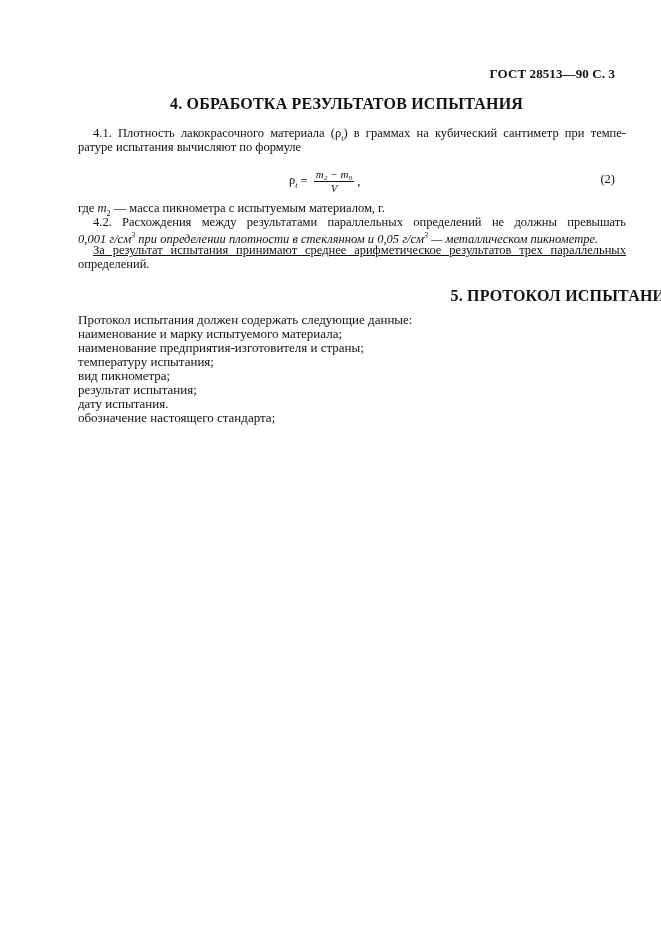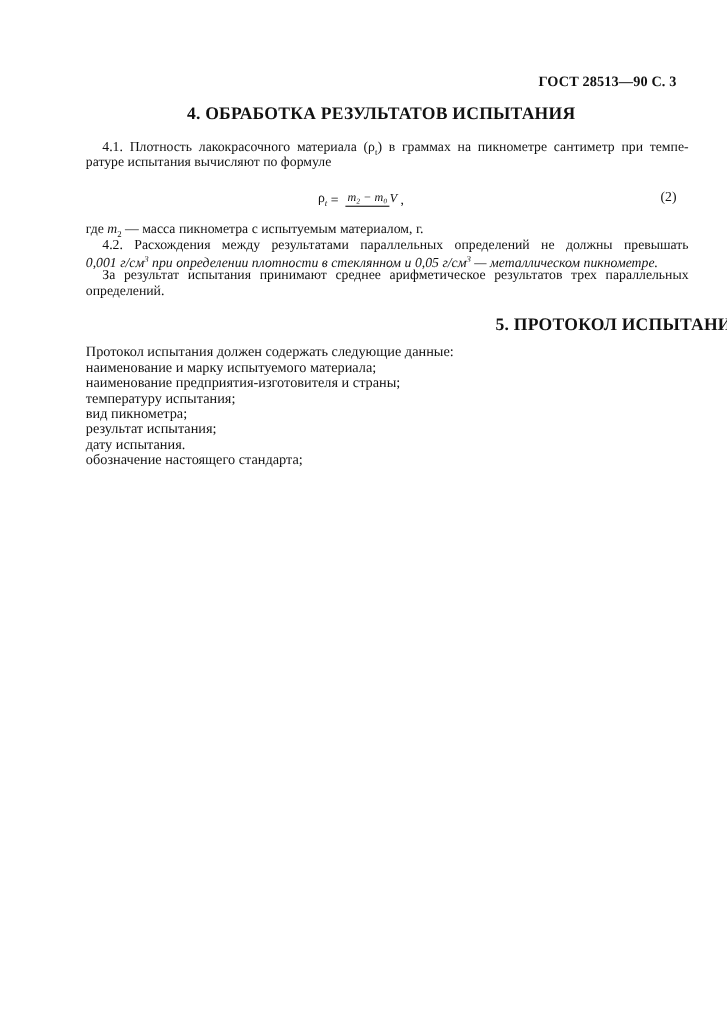--- a/index.html
+++ b/index.html
@@ -21,58 +21,58 @@
     position: absolute; left: 62px; width: 548px;
     font-size: 12.5px; line-height: 14.2px;
     text-align: justify; text-align-last: left;
   }
   .indent { text-indent: 15px; }
   .justify-full { text-align-last: justify; }
   .formula {
     position: absolute; top: 166px; left: 273px; height: 30px;
     font-size: 12.5px; display: flex; align-items: center;
   }
-  .frac { display: inline-flex; flex-direction: row; align-items: center; margin: 0 3px; vertical-align: middle; }
+  .frac { display: inline-flex; flex-direction: column; align-items: center; margin: 0 3px; vertical-align: middle; }
   .frac .num { font-style: italic; font-size: 11px; border-bottom: 1px solid #111; padding: 0 2px 1px 2px; line-height: 12px; }
   .frac .den { font-style: italic; font-size: 11px; line-height: 12px; }
   .eqno { position: absolute; top: 172px; right: 62px; font-size: 12.5px; }
   sub, sup { font-size: 8px; }
   .it { font-style: italic; }
   .list { position: absolute; left: 62px; top: 313px; font-size: 13px; line-height: 14px; }
   .list div { white-space: nowrap; }
 </style>
 </head>
 <body>
 
 <div class="page">
 
   <div class="header">ГОСТ 28513—90 С. 3</div>
 
   <div class="section-title" style="top:95px;">4. ОБРАБОТКА РЕЗУЛЬТАТОВ ИСПЫТАНИЯ</div>
 
-  <div class="p indent justify-full" style="top:126px;"><span>4.1. Плотность лакокрасочного материала (ρ</span><sub>t</sub><span>) в граммах на пикнометре сантиметр при темпе-</span></div>
+  <div class="p indent justify-full" style="top:126px;"><span>4.1. Плотность лакокрасочного материала (ρ</span><sub>t</sub><span>) в граммах на кубический сантиметр при темпе-</span></div>
   <div class="p" style="top:140px;">ратуре испытания вычисляют по формуле</div>
 
   <div class="formula">
     <span><span>ρ</span><sub class="it">t</sub></span>
     <span style="white-space:pre;"> = </span>
     <span class="frac">
       <span class="num">m₂ − m₀</span>
       <span class="den">V</span>
     </span>
     <span>,</span>
   </div>
   <div class="eqno">(2)</div>
 
   <div class="p" style="top:201px;"><span>где </span><span class="it">m</span><sub>2</sub><span> — масса пикнометра с испытуемым материалом, г.</span></div>
 
   <div class="p indent justify-full" style="top:215px;">4.2. Расхождения между результатами параллельных определений не должны превышать</div>
   <div class="p" style="top:229px;font-style:italic;"><span>0,001 г/см</span><sup>3</sup><span> при определении плотности в стеклянном и 0,05 г/см</span><sup>3</sup><span> — металлическом пикнометре.</span></div>
 
-  <div class="p indent justify-full" style="top:243px;">За результат испытания принимают среднее арифметическое результатов трех параллельных</div>
+  <div class="p indent justify-full" style="top:243px;text-decoration:underline;">За результат испытания принимают среднее арифметическое результатов трех параллельных</div>
   <div class="p" style="top:257px;">определений.</div>
 
   <div class="section-title" style="top:287px;text-align:right;">5. ПРОТОКОЛ ИСПЫТАНИЯ</div>
 
   <div class="list">
     <div>Протокол испытания должен содержать следующие данные:</div>
     <div>наименование и марку испытуемого материала;</div>
     <div>наименование предприятия-изготовителя и страны;</div>
     <div>температуру испытания;</div>
     <div>вид пикнометра;</div>

